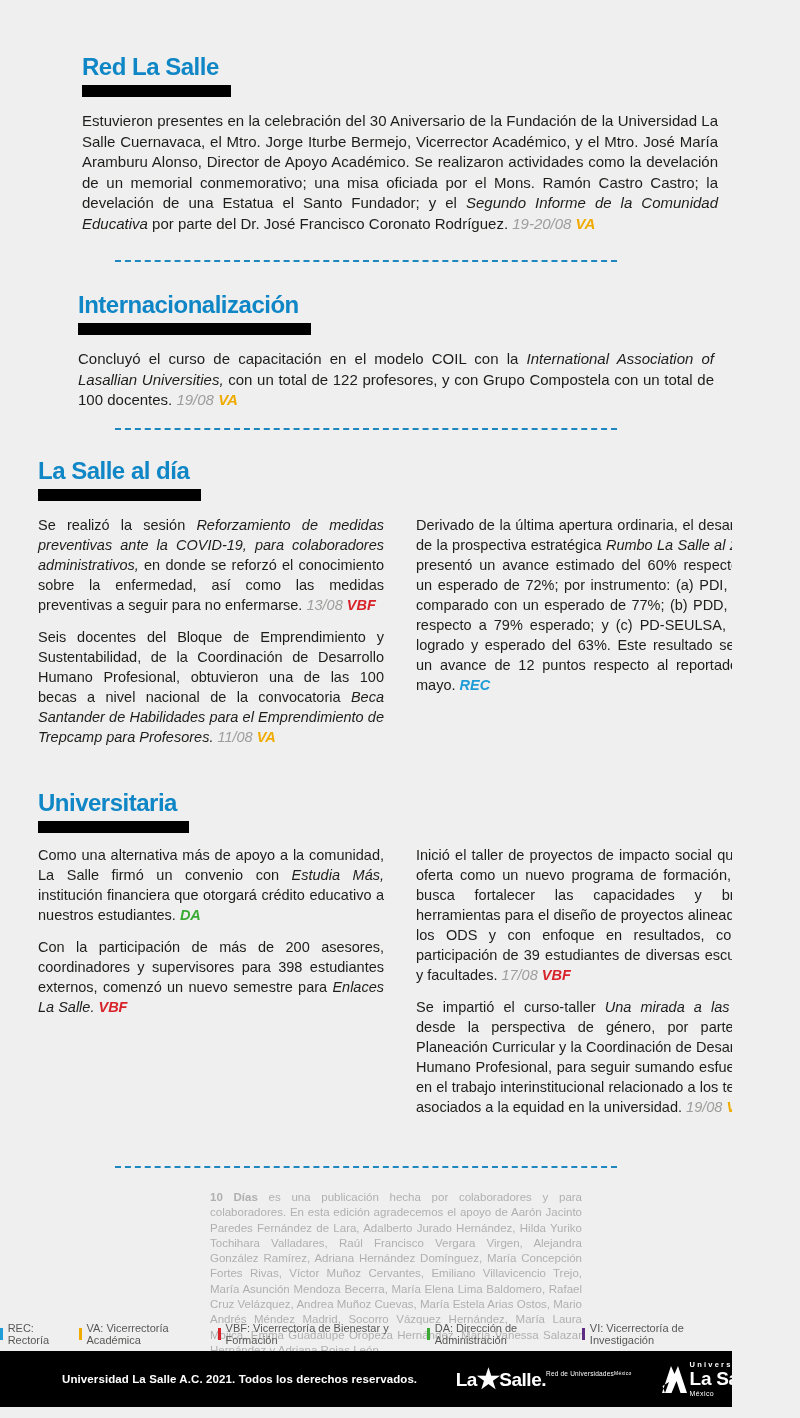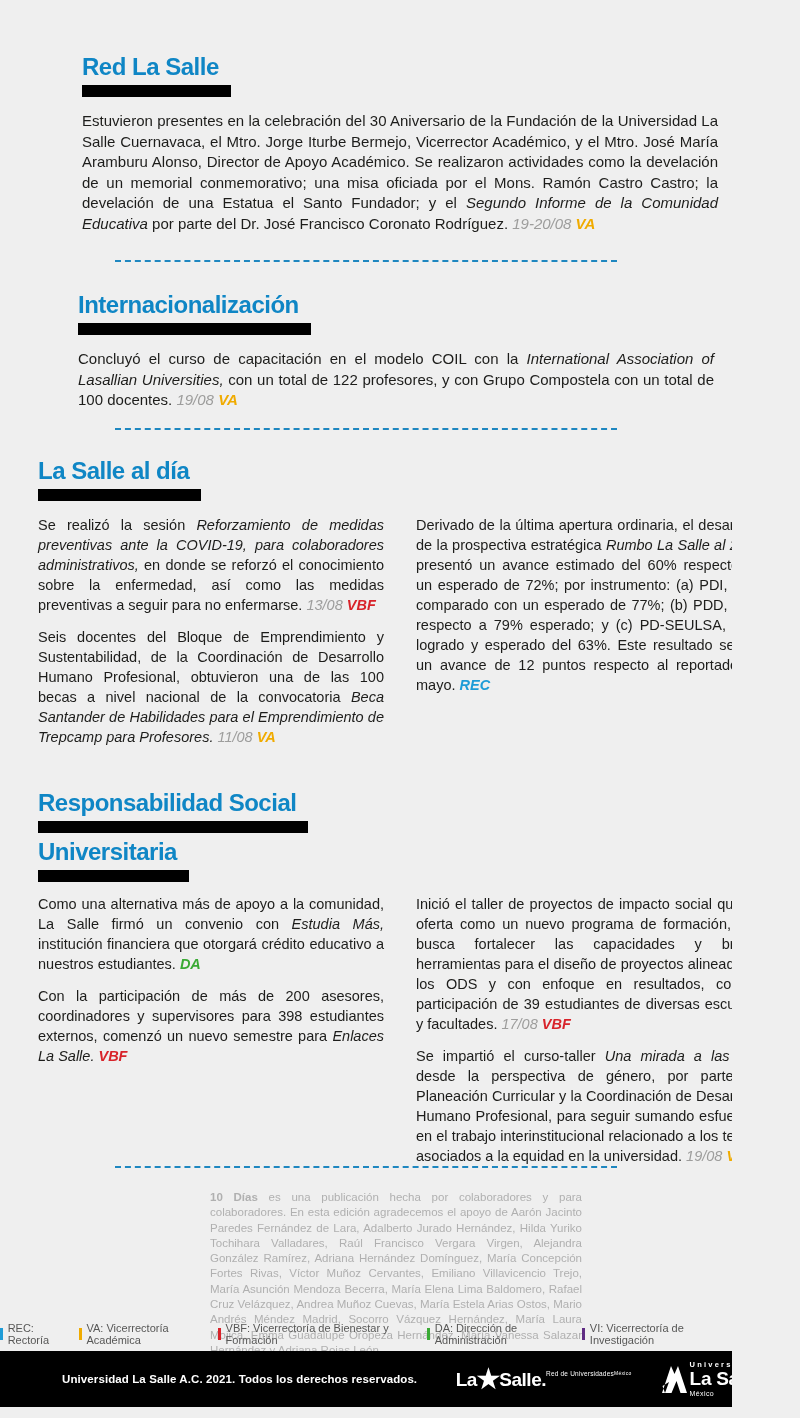--- a/index.html
+++ b/index.html
@@ -106,24 +106,20 @@
         <p class="body-text"><span>Seis docentes del Bloque de Emprendimiento y Sustentabilidad, de la Coordinación de Desarrollo Humano Profesional, obtuvieron una de las 100 becas a nivel nacional de la convocatoria </span><span class="seg-i">Beca Santander de Habilidades para el Emprendimiento de Trepcamp para Profesores.</span><span> </span><span class="seg-date">11/08 </span><span class="seg-va">VA</span></p>
       </div>
       <div class="col">
         <p class="body-text"><span>Derivado de la última apertura ordinaria, el desarrollo de la prospectiva estratégica </span><span class="seg-i">Rumbo La Salle al 2025</span><span> presentó un avance estimado del 60% respecto de un esperado de 72%; por instrumento: (a) PDI, 62% comparado con un esperado de 77%; (b) PDD, 71% respecto a 79% esperado; y (c) PD-SEULSA, 47% logrado y esperado del 63%. Este resultado señala un avance de 12 puntos respecto al reportado en mayo. </span><span class="seg-rec">REC</span></p>
       </div>
     </div>
   </section>
 
   <section class="sec sec-4 stack-head">
     <div class="head-wrap">
-      <h2>Responsabilidad Social</h2>
-      <div class="hbar"></div>
-    </div>
-    <div class="head-wrap">
       <h2>Universitaria</h2>
       <div class="hbar"></div>
     </div>
     <div class="cols">
       <div class="col">
         <p class="body-text"><span>Como una alternativa más de apoyo a la comunidad, La Salle firmó un convenio con </span><span class="seg-i">Estudia Más,</span><span> institución financiera que otorgará crédito educativo a nuestros estudiantes. </span><span class="seg-da">DA</span></p>
         <p class="body-text"><span>Con la participación de más de 200 asesores, coordinadores y supervisores para 398 estudiantes externos, comenzó un nuevo semestre para </span><span class="seg-i">Enlaces La Salle.</span><span> </span><span class="seg-vbf">VBF</span></p>
       </div>
       <div class="col">
         <p class="body-text"><span>Inició el taller de proyectos de impacto social que se oferta como un nuevo programa de formación, que busca fortalecer las capacidades y brinda herramientas para el diseño de proyectos alineados a los ODS y con enfoque en resultados, con la participación de 39 estudiantes de diversas escuelas y facultades. </span><span class="seg-date">17/08 </span><span class="seg-vbf">VBF</span></p>

